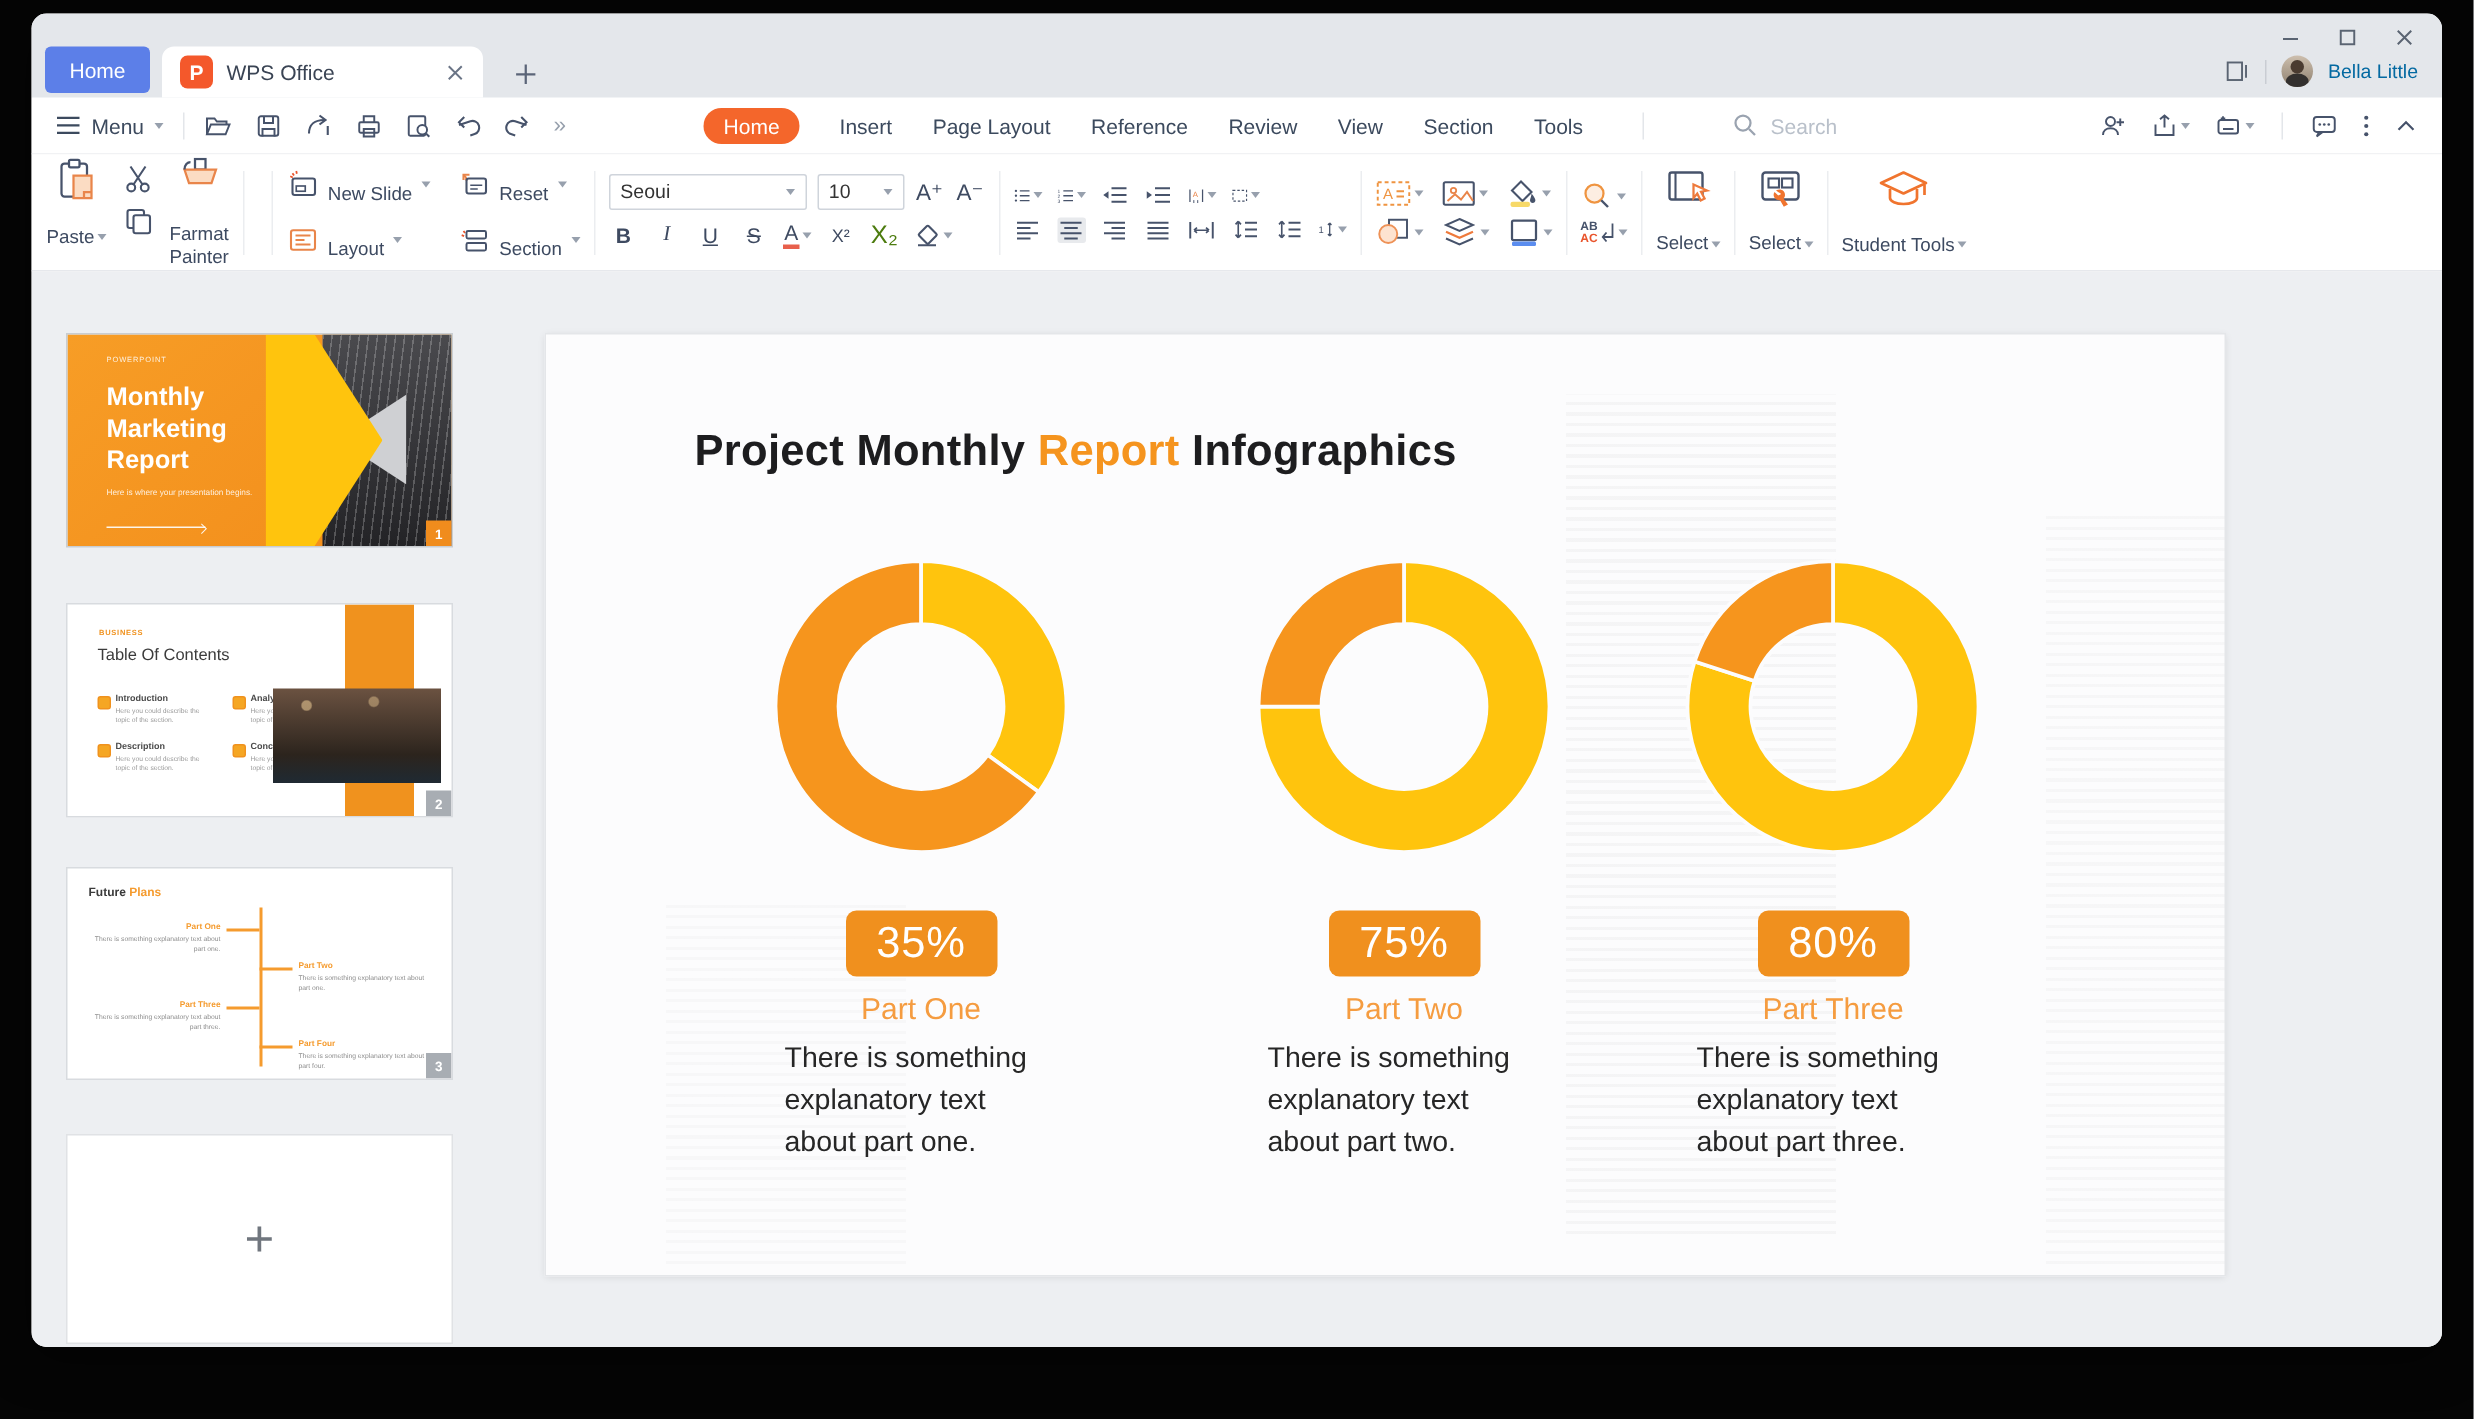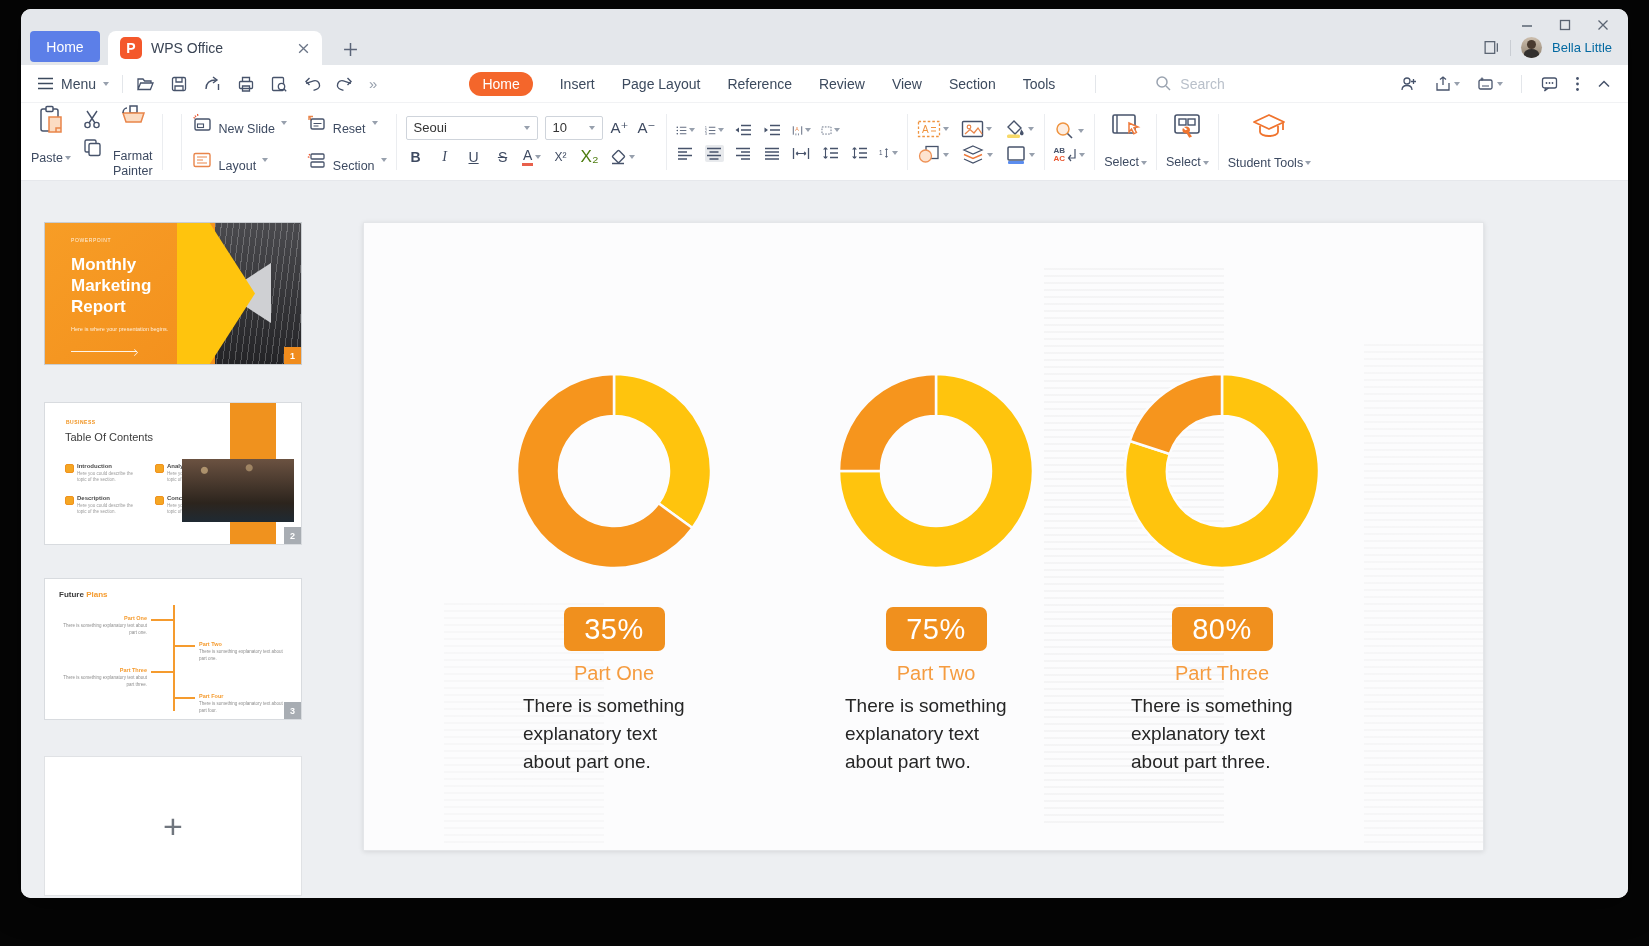--- a/index.html
+++ b/index.html
@@ -698,20 +698,23 @@
 
     <div class="thumb t4">
       <span class="plus">+</span>
     </div>
 
     <div class="canvas">
       <div class="wm wm1"></div>
       <div class="wm wm2"></div>
       <div class="wm wm3"></div>
 
+      <div class="slide-title">
+        <span>Project Monthly </span><span id="title-accent" style="color: rgb(245, 148, 30);">Report</span><span> Infographics</span>
+      </div>
 
       <div class="part-col" style="left:135px;">
         <svg class="donut" viewBox="0 0 220 220">
             <path d="M110.00 13.00 A97 97 0 0 1 188.47 167.02 L154.50 142.33 A55 55 0 0 0 110.00 55.00 Z" fill="#FFC40D" stroke="#fcfcfd" stroke-width="2.5"></path>
             <path d="M188.47 167.02 A97 97 0 1 1 110.00 13.00 L110.00 55.00 A55 55 0 1 0 154.50 142.33 Z" fill="#F6951D" stroke="#fcfcfd" stroke-width="2.5"></path>
           </svg>
         <div class="pct-badge" style="background: rgb(240, 144, 30);">35%</div>
         <div class="part-label" style="color: rgb(245, 156, 64);">Part One</div>
         <div class="part-desc">
           <div>There is something</div>

